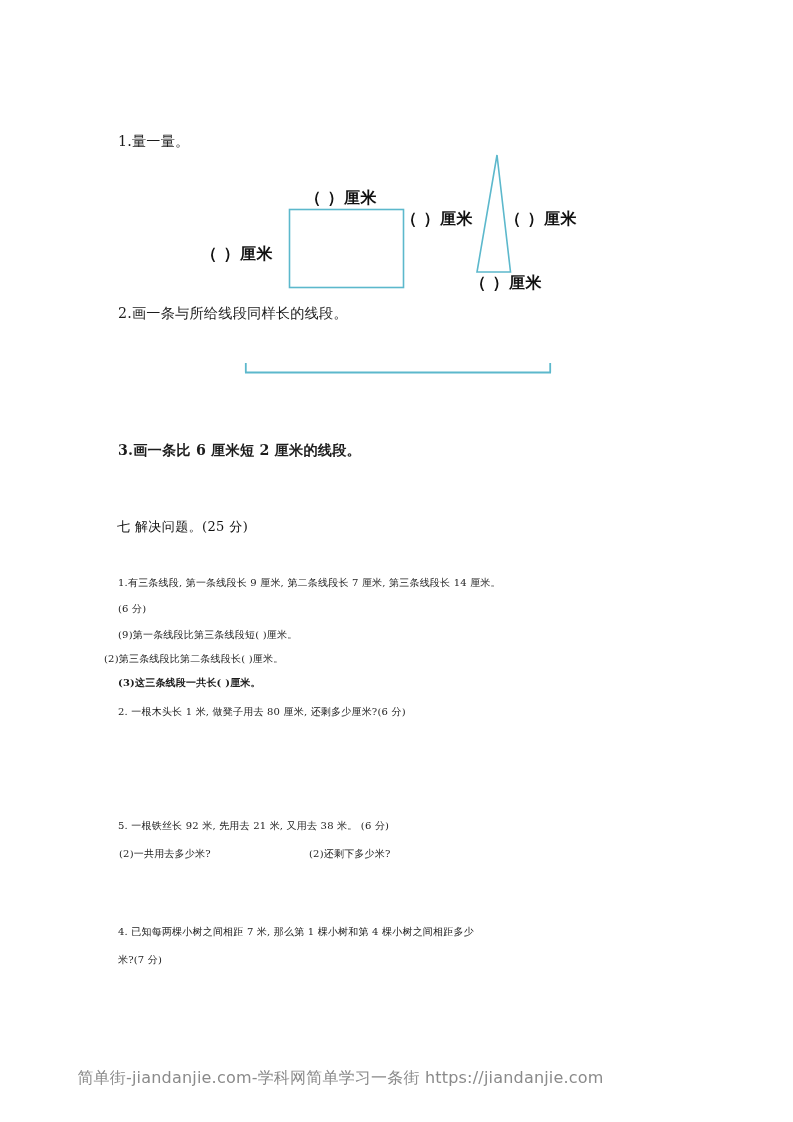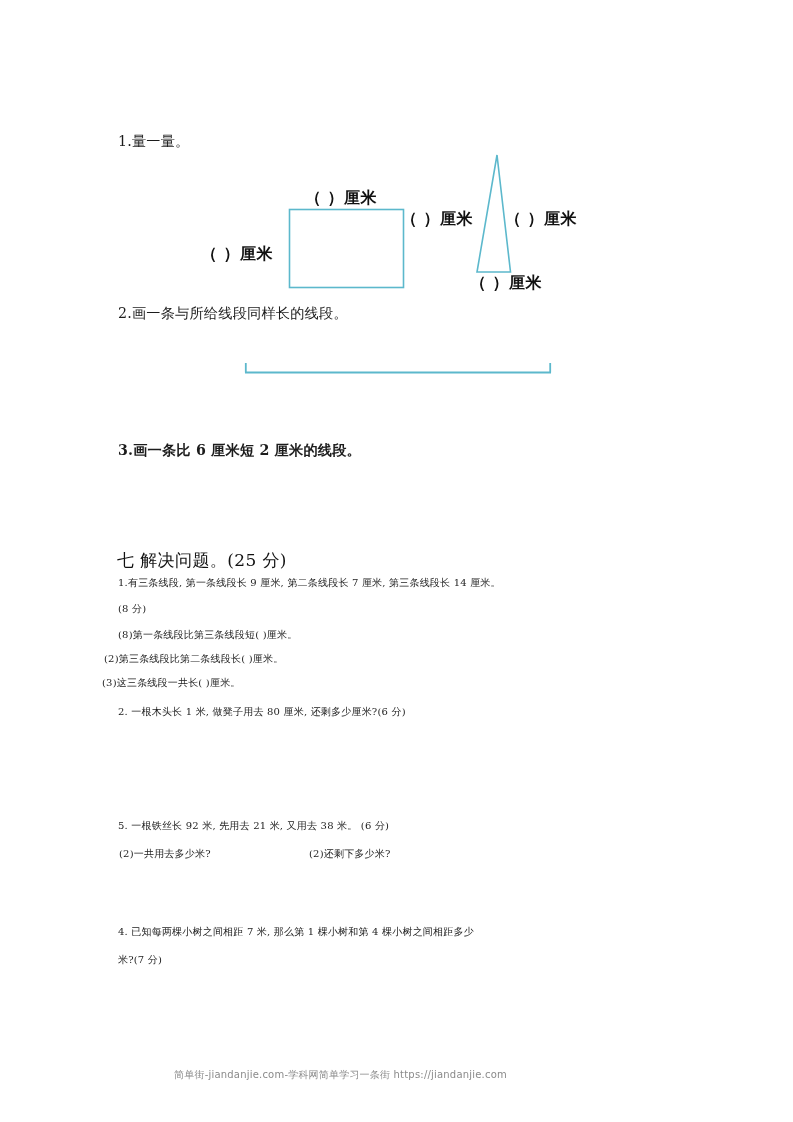--- a/index.html
+++ b/index.html
@@ -30,25 +30,24 @@
     color: #1c1c1c;
     letter-spacing: 0.2px;
     white-space: nowrap;
   }
 
   .q-num { font-size: 14.2px; }
 
   .section-head {
     position: absolute;
     font-family: "DejaVu Serif", "Liberation Serif", serif;
-    font-size: 17px;
+    font-size: 13px;
     color: #111111;
     letter-spacing: 0.4px;
     white-space: nowrap;
-    margin-top: 31px;
   }
 
   .blank-label {
     position: absolute;
     font-family: "DejaVu Serif", "Liberation Serif", serif;
     font-size: 16px;
     font-weight: bold;
     color: #111111;
     white-space: nowrap;
     letter-spacing: 0.5px;
@@ -63,21 +62,21 @@
     height: 1122px;
     pointer-events: none;
   }
 
   .footer {
     position: absolute;
     left: 0;
     width: 681px;
     text-align: center;
     font-family: "DejaVu Sans", "Liberation Sans", sans-serif;
-    font-size: 10px;
+    font-size: 16px;
     color: #8a8a8a;
     letter-spacing: 0.2px;
     white-space: nowrap;
   }
 </style>
 </head>
 <body>
 
 <div id="page">
 
@@ -106,24 +105,24 @@
 
   <div class="blank-label" style="left:470px; top:273px;">（    ）厘米</div>
 
   <div class="txt q-num" style="left:118px; top:303px;">2.画一条与所给线段同样长的线段。</div>
 
   <div class="txt q-num" style="left:118px; top:440px;font-weight:bold;">3.画一条比 6 厘米短 2 厘米的线段。</div>
 
   <div class="section-head" style="left:117px; top:518px;">七  解决问题。(25 分)</div>
 
   <div class="txt" style="left:118px; top:572px;">1.有三条线段, 第一条线段长 9 厘米, 第二条线段长 7 厘米, 第三条线段长 14 厘米。</div>
-  <div class="txt" style="left:118px; top:598px;">(8 分)</div>
-  <div class="txt" style="left:118px; top:624px;">(8)第一条线段比第三条线段短(        )厘米。</div>
+  <div class="txt" style="left:118px; top:598px;">(6 分)</div>
+  <div class="txt" style="left:118px; top:624px;">(9)第一条线段比第三条线段短(        )厘米。</div>
   <div class="txt" style="left:104px; top:648px;">(2)第三条线段比第二条线段长(        )厘米。</div>
-  <div class="txt" style="left:102px; top:672px;">(3)这三条线段一共长(        )厘米。</div>
+  <div class="txt" style="left:118px; top:672px;font-weight:bold;">(3)这三条线段一共长(        )厘米。</div>
 
   <div class="txt" style="left:118px; top:701px;">2. 一根木头长 1 米, 做凳子用去 80 厘米, 还剩多少厘米?(6 分)</div>
 
   <div class="txt" style="left:118px; top:815px;">5. 一根铁丝长 92 米, 先用去 21 米, 又用去 38 米。 (6 分)</div>
   <div class="txt" style="left:119px; top:843px;">(2)一共用去多少米?</div>
   <div class="txt" style="left:309px; top:843px;">(2)还剩下多少米?</div>
 
   <div class="txt" style="left:118px; top:921px;">4. 已知每两棵小树之间相距 7 米, 那么第 1 棵小树和第 4 棵小树之间相距多少</div>
   <div class="txt" style="left:118px; top:949px;">米?(7 分)</div>
 

